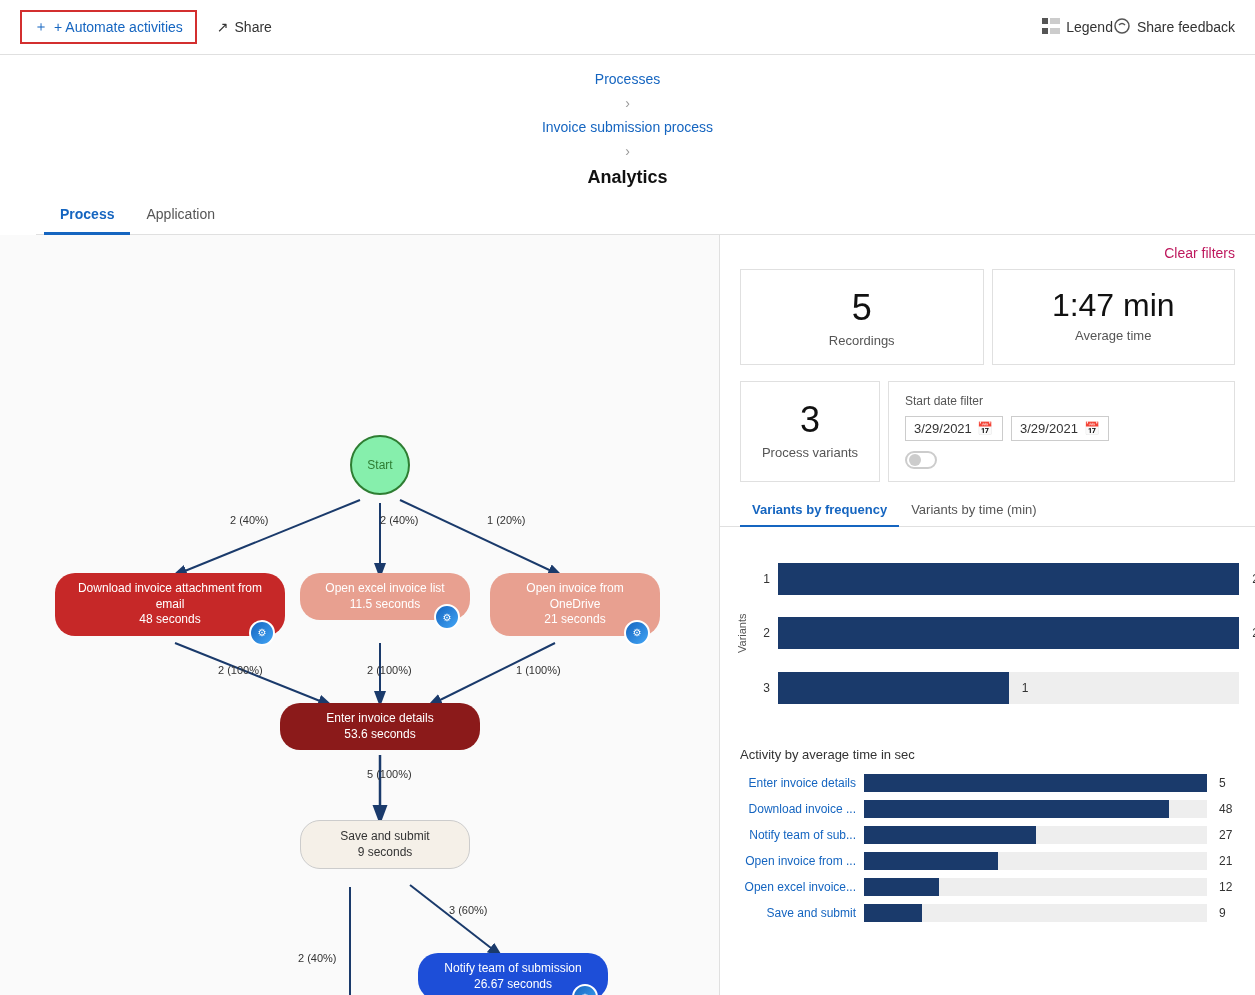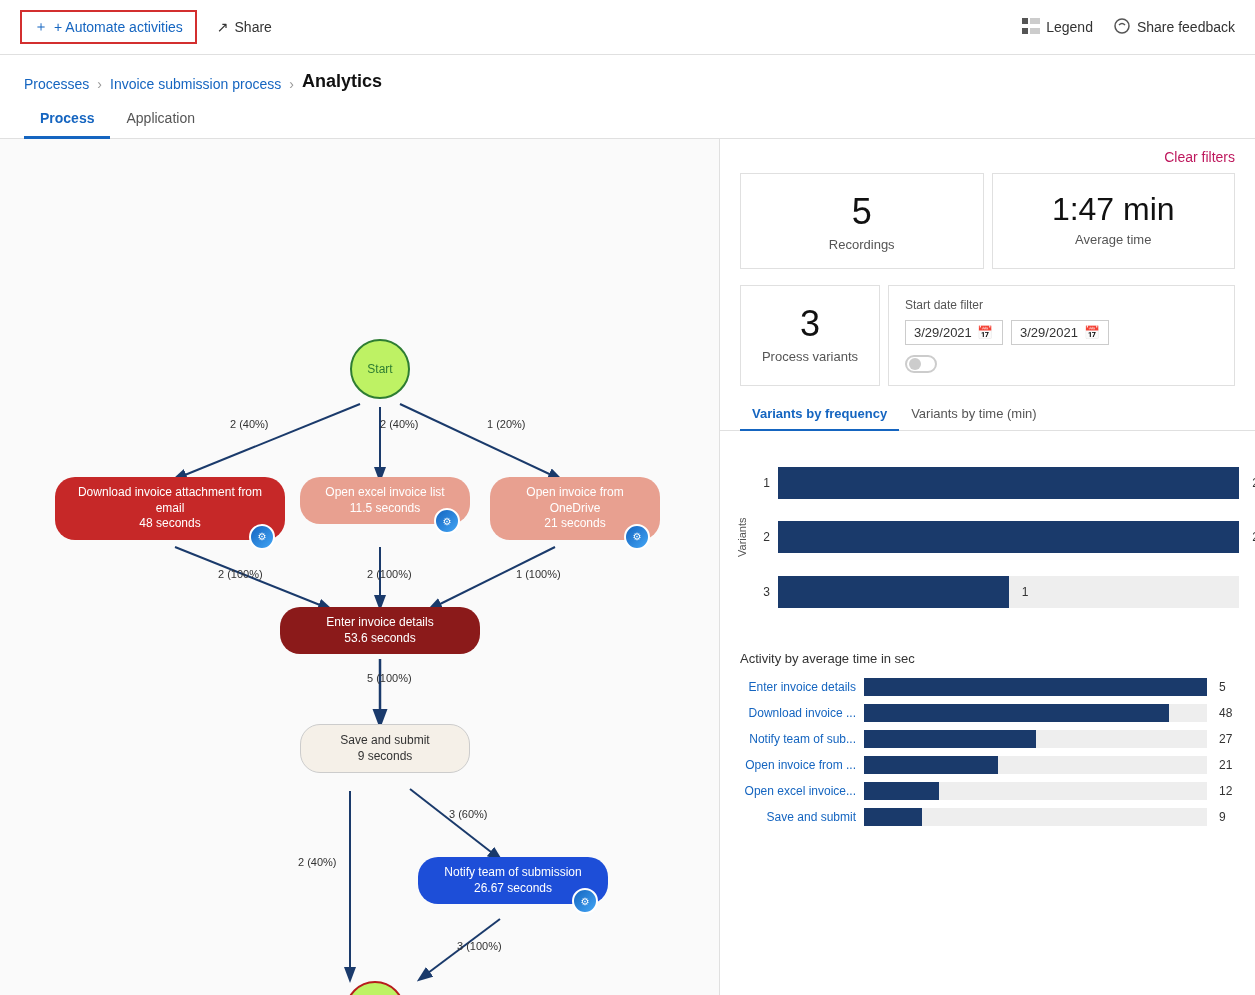--- a/index.html
+++ b/index.html
@@ -13,37 +13,37 @@
     .top-bar-left { display: flex; align-items: center; gap: 20px; }
     .automate-btn {
       display: flex; align-items: center; gap: 6px;
       border: 2px solid #d32f2f; color: #1565c0; padding: 6px 12px;
       cursor: pointer; background: #fff; font-size: 14px; font-weight: 500;
     }
     .share-btn {
       display: flex; align-items: center; gap: 6px;
       border: none; background: none; color: #333; cursor: pointer; font-size: 14px;
     }
-    .top-bar-right { margin-left: auto; display: flex; align-items: center; gap: 20px; }
+    .top-bar-right { margin-left: auto; display: flex; align-items: center; }
     .legend-btn, .feedback-btn {
       display: flex; align-items: center; gap: 6px;
       border: none; background: none; color: #333; cursor: pointer; font-size: 14px;
     }
 
     
     .breadcrumb {
-      padding: 16px 24px 8px; display: flex; align-items: flex-end; gap: 8px;
-      font-size: 14px; color: #555;
+      padding: 16px 24px 8px; display: flex; align-items: center; gap: 8px;
+      font-size: 14px; color: #555; flex-direction: column;
     }
     .breadcrumb a { color: #1565c0; text-decoration: none; }
     .breadcrumb .sep { color: #999; }
     .breadcrumb .current { font-weight: 700; color: #111; font-size: 18px; }
 
     
-    .tabs { display: flex; align-items: flex-start; padding: 0 24px; border-bottom: 1px solid #e0e0e0; }
+    .tabs { display: flex; align-items: flex-start; padding: 0 8px; border-bottom: 1px solid #e0e0e0; margin-left: 36px; }
     .tab {
       padding: 10px 16px; cursor: pointer; font-size: 14px; color: #555;
       border-bottom: 3px solid transparent; margin-bottom: -1px;
     }
     .tab.active { color: #1565c0; border-bottom: 3px solid #1565c0; font-weight: 600; }
 
     
     .main-content { display: flex; height: calc(995px - 120px); }
 
     
@@ -131,21 +131,21 @@
     .activity-bar-fill { height: 100%; background: #1a3a6b; }
     .activity-bar-value { font-size: 12px; color: #333; margin-left: 4px; min-width: 20px; }
 
     
     .node {
       position: absolute; display: flex; align-items: center; justify-content: center;
       text-align: center; font-size: 12px; font-weight: 500;
     }
     .node-start, .node-end {
       width: 60px; height: 60px; border-radius: 50%; border: 2px solid;
-      background: #bef264;
+      background: #86efac;
     }
     .node-start { border-color: #2e7d32; color: #2e7d32; }
     .node-end { border-color: #b71c1c; color: #b71c1c; }
     .node-rounded {
       border-radius: 20px; padding: 8px 14px; font-size: 12px; text-align: center; line-height: 1.3;
     }
     .node-red { background: #c62828; color: #fff; }
     .node-salmon { background: #e8a090; color: #fff; }
     .node-dark-red { background: #8b1a1a; color: #fff; }
     .node-light { background: #f5f0e8; color: #333; border: 1px solid #ccc; }

